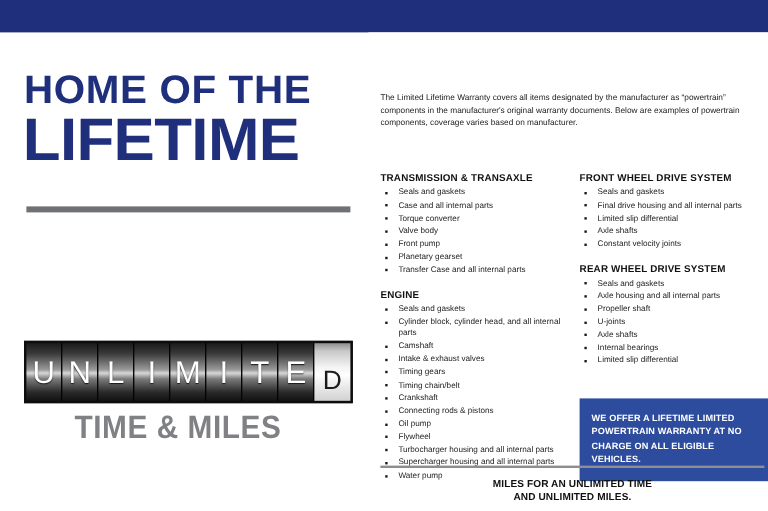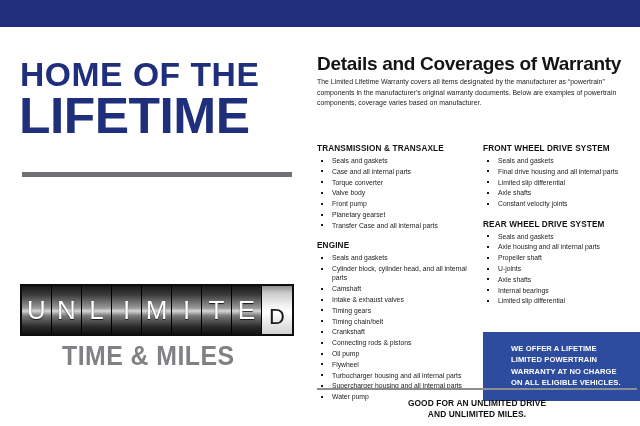--- a/index.html
+++ b/index.html
@@ -193,21 +193,21 @@
     position: absolute;
     left: 4px; top: 3.6px;
     width: 2px; height: 2px;
     background: #1c1c1c;
   }
   
   #callout {
     position: absolute;
     left: 176px; top: 305px;
     width: 157px;
-    padding: 11px 11px 12px 28px;
+    padding: 11px 11px 12px 10px;
     box-sizing: border-box;
     background: #2d4c9e;
   }
   #callout-text {
     font-size: 7.6px;
     line-height: 11.4px;
     font-weight: bold;
     letter-spacing: 0.1px;
     color: #ffffff;
     white-space: pre-line;
@@ -253,21 +253,20 @@
         <div class="odo-cell">T</div>
         <div class="odo-cell">E</div>
         <div class="odo-cell light">D</div>
       </div>
     <div id="odo-sub" style="color: rgb(128, 129, 132);">TIME &amp; MILES</div>
 
     <div id="left-footer">Good Anywhere in the USA and Canada</div>
   </div>
 
   <div id="right-panel">
-    <div id="right-title">Details and Coverages of Warranty</div>
     <div id="right-intro">The Limited Lifetime Warranty covers all items designated by the manufacturer as “powertrain” components in the manufacturer's original warranty documents. Below are examples of powertrain components, coverage varies based on manufacturer.</div>
 
     <div class="col" id="col-left">
         <div class="sec-block">
           <div class="sec-title">TRANSMISSION &amp; TRANSAXLE</div>
           <ul class="items">
             <li>Seals and gaskets</li>
             <li>Case and all internal parts</li>
             <li>Torque converter</li>
             <li>Valve body</li>
@@ -318,17 +317,17 @@
             <li>Limited slip differential</li>
           </ul>
         </div>
       </div>
 
     <div id="callout" style="background: rgb(45, 76, 158);">
       <div id="callout-text">WE OFFER A LIFETIME LIMITED POWERTRAIN WARRANTY AT NO CHARGE ON ALL ELIGIBLE VEHICLES.</div>
     </div>
 
     <div id="bottom-rule"></div>
-    <div id="bottom-note">GOOD FOR AN UNLIMITED DRIVE
+    <div id="bottom-note">MILES FOR AN UNLIMITED TIME
 AND UNLIMITED MILES.</div>
   </div>
 
 </div>
 
 </body></html>

